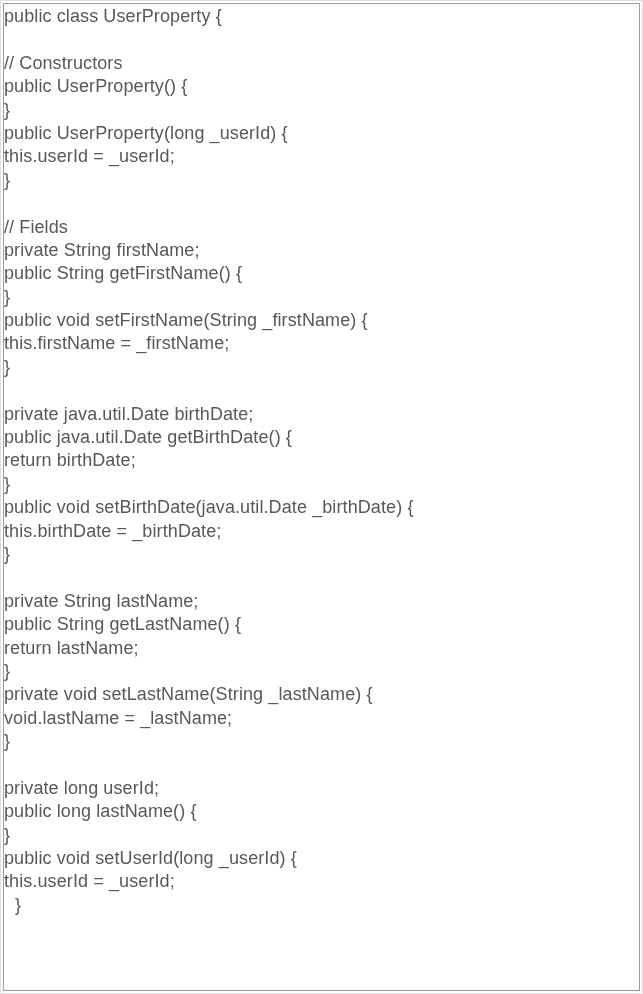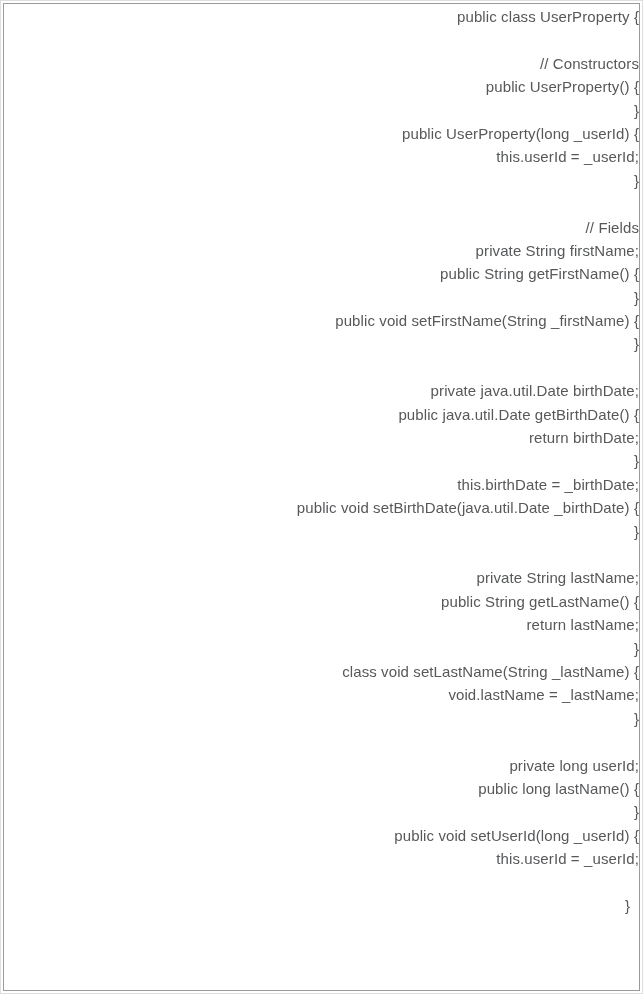--- a/index.html
+++ b/index.html
@@ -27,23 +27,23 @@
   }
   .page {
     position: absolute;
     inset: 2px;
     border: 1px solid var(--inner-border);
     background: var(--bg);
     overflow: hidden;
   }
   .code-listing {
     padding-top: 1px;
-    text-align: right;
+    text-align: left;
     font-family: "Liberation Sans", "DejaVu Sans", sans-serif;
-    font-size: 15px;
+    font-size: 18px;
     color: var(--text-color);
     letter-spacing: 0.1px;
   }
   .code-line {
     height: 23.4px;
     line-height: 23.4px;
     white-space: pre;
   }
   
   .code-line:nth-last-child(2) { transform: translateX(11px); }
@@ -62,35 +62,36 @@
         <div class="code-line">}</div>
         <div class="code-line">public UserProperty(long _userId) {</div>
         <div class="code-line">this.userId = _userId;</div>
         <div class="code-line">}</div>
         <div class="code-line"></div>
         <div class="code-line">// Fields</div>
         <div class="code-line">private String firstName;</div>
         <div class="code-line">public String getFirstName() {</div>
         <div class="code-line">}</div>
         <div class="code-line">public void setFirstName(String _firstName) {</div>
+        <div class="code-line">this.firstName = _firstName;</div>
         <div class="code-line">}</div>
         <div class="code-line"></div>
         <div class="code-line">private java.util.Date birthDate;</div>
         <div class="code-line">public java.util.Date getBirthDate() {</div>
         <div class="code-line">return birthDate;</div>
         <div class="code-line">}</div>
+        <div class="code-line">public void setBirthDate(java.util.Date _birthDate) {</div>
         <div class="code-line">this.birthDate = _birthDate;</div>
-        <div class="code-line">public void setBirthDate(java.util.Date _birthDate) {</div>
         <div class="code-line">}</div>
         <div class="code-line"></div>
         <div class="code-line">private String lastName;</div>
         <div class="code-line">public String getLastName() {</div>
         <div class="code-line">return lastName;</div>
         <div class="code-line">}</div>
-        <div class="code-line">class void setLastName(String _lastName) {</div>
+        <div class="code-line">private void setLastName(String _lastName) {</div>
         <div class="code-line">void.lastName = _lastName;</div>
         <div class="code-line">}</div>
         <div class="code-line"></div>
         <div class="code-line">private long userId;</div>
         <div class="code-line">public long lastName() {</div>
         <div class="code-line">}</div>
         <div class="code-line">public void setUserId(long _userId) {</div>
         <div class="code-line">this.userId = _userId;</div>
         <div class="code-line">}</div>
         <div class="code-line">}</div>

